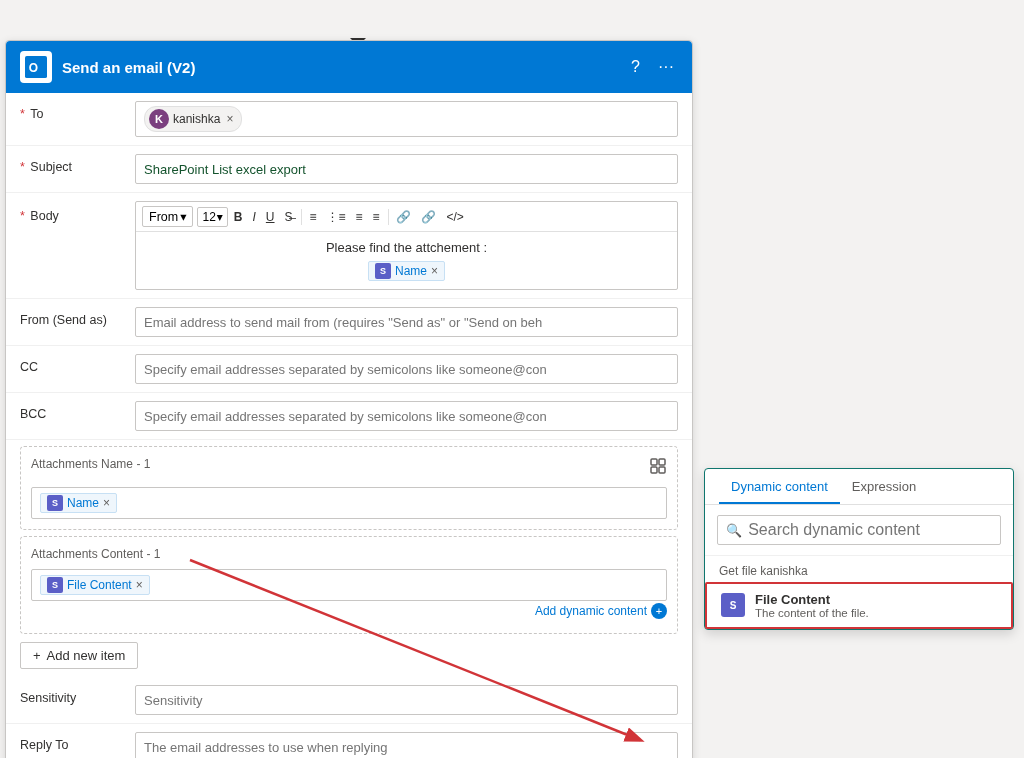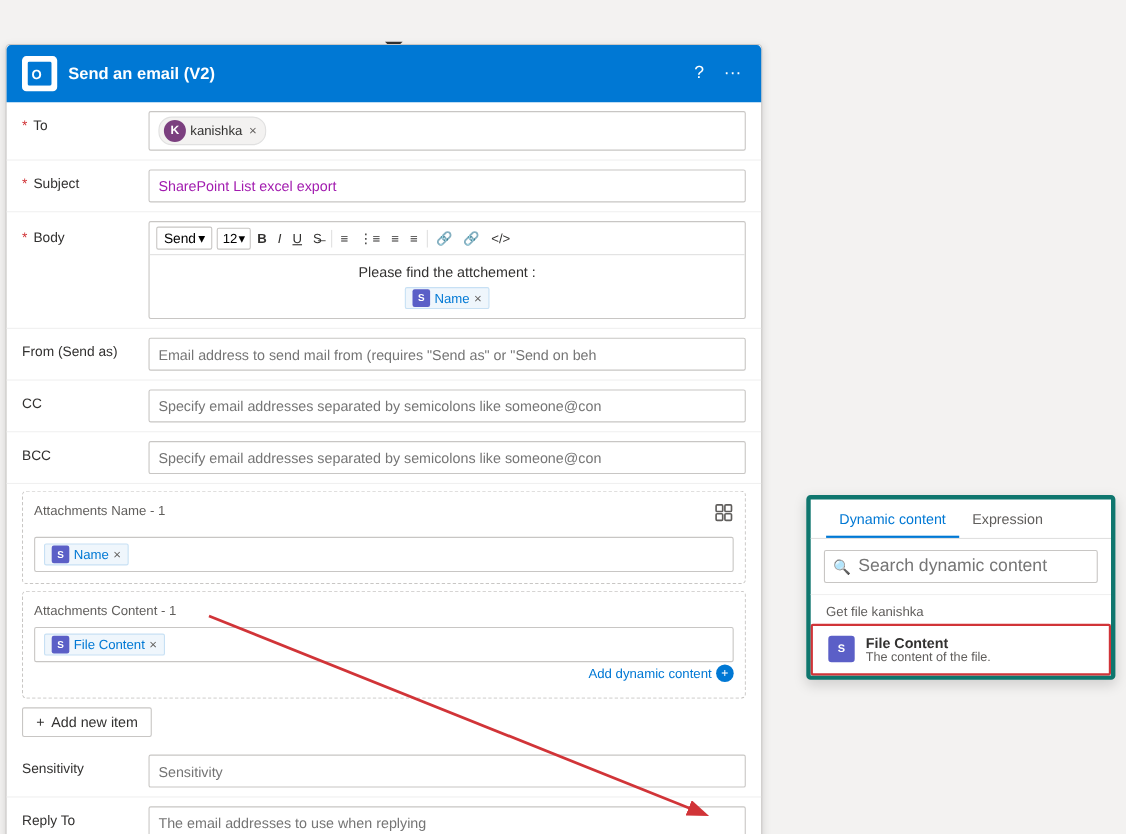--- a/index.html
+++ b/index.html
@@ -95,21 +95,21 @@
     .form-label .required {
       color: #d13438;
       margin-right: 2px;
     }
     .form-control {
       flex: 1;
       border: 1px solid #c8c6c4;
       border-radius: 2px;
       padding: 5px 8px;
       font-size: 13px;
-      color: #a21caf;
+      color: #14532d;
       background: #fff;
       min-height: 30px;
     }
     .form-control.placeholder-text { color: #a19f9d; }
 
     
     .to-field {
       display: flex;
       align-items: center;
       flex: 1;
@@ -317,25 +317,25 @@
       top: 0;
       left: 0;
       width: 100%;
       height: 100%;
       pointer-events: none;
     }
 
     
     .dynamic-panel {
       position: absolute;
-      top: 420px;
+      top: 438px;
       right: 10px;
-      width: 281px;
-      background: #fff;
-      border: 4px solid #0f766e;
+      width: 310px;
+      background: #fff;
+      border: 1px solid #0f766e;
       border-radius: 4px;
       box-shadow: 0 4px 12px rgba(0,0,0,0.15);
     }
     .panel-tabs {
       display: flex;
       border-bottom: 1px solid #e0e0e0;
       padding: 0 14px;
     }
     .panel-tab {
       padding: 10px 12px 8px;
@@ -479,21 +479,21 @@
       </div>
 
       <div class="body-row">
         <div class="form-label" style="padding-top:8px;">
           <span class="required">*</span>
           <span>Body</span>
         </div>
         <div class="rich-editor">
           <div class="toolbar">
             <div class="font-select">
-              <span>Send</span>
+              <span>From</span>
               <span>▾</span>
             </div>
             <div class="font-size-select">
               <span>12</span>
               <span>▾</span>
             </div>
             <button class="toolbar-item bold">B</button>
             <button class="toolbar-item italic">I</button>
             <button class="toolbar-item underline">U</button>
             <button class="toolbar-item">S̶</button>

